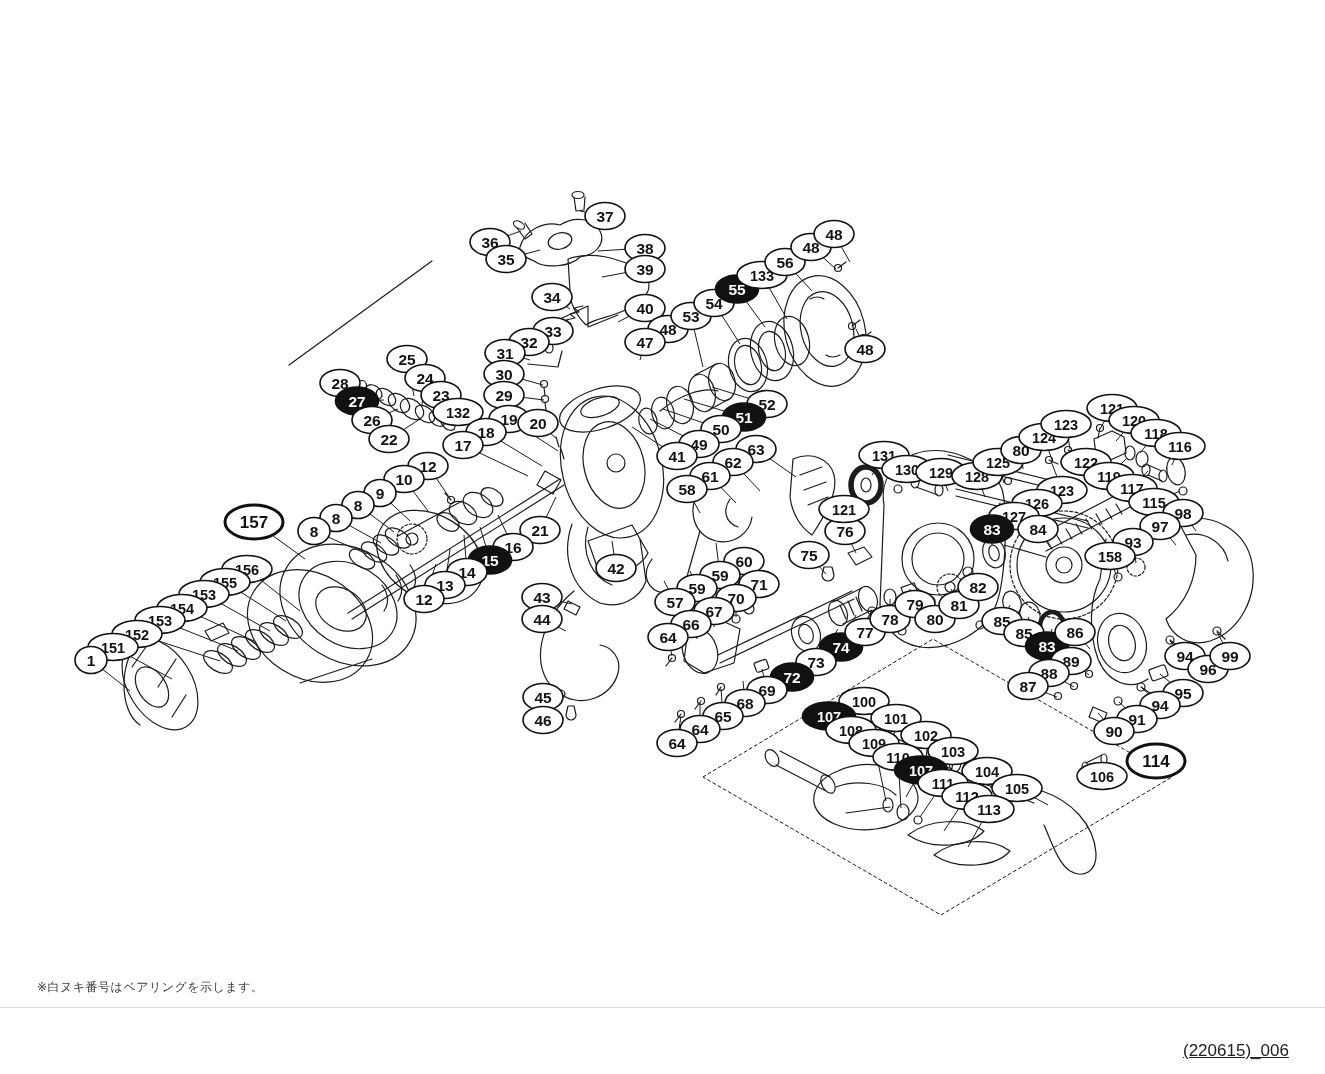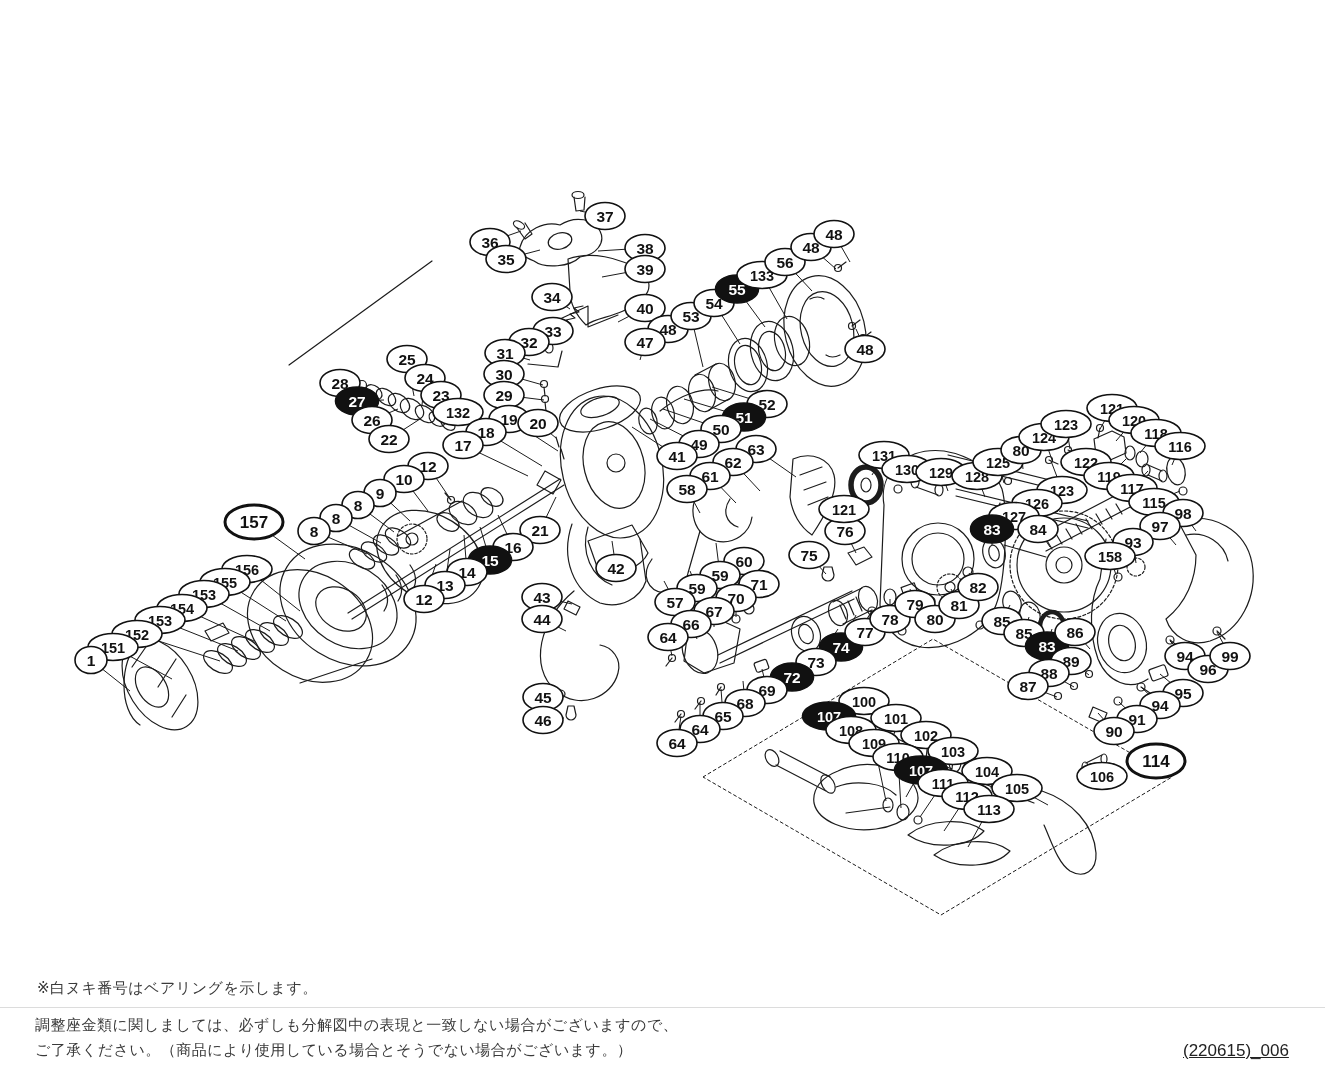--- a/index.html
+++ b/index.html
@@ -3,21 +3,21 @@
 <meta charset="utf-8">
 <style>
   html,body{margin:0;padding:0;background:#fff;}
   .page{position:relative;width:1325px;height:1074px;background:#fff;overflow:hidden;
         font-family:"Liberation Sans","DejaVu Sans",sans-serif;margin-top:19px;}
   svg{position:absolute;left:0;top:0;}
   .sketch{stroke:#1c1c1c;fill:none;stroke-width:1.2;stroke-linecap:round;stroke-linejoin:round;}
   #leader-layer line{stroke:#1c1c1c;stroke-width:1;}
   #callout-layer text{font-family:"Liberation Sans","DejaVu Sans",sans-serif;font-weight:bold;
         text-anchor:middle;}
-  .note{position:absolute;color:#3a3a3a;font-size:15px;letter-spacing:0.5px;white-space:nowrap;text-align:right;}
+  .note{position:absolute;color:#3a3a3a;font-size:12px;letter-spacing:0.5px;white-space:nowrap;text-align:right;}
   .rule{position:absolute;left:0;width:1325px;height:1px;background:#dcdcdc;}
   .docnum{position:absolute;color:#222;font-size:17px;white-space:nowrap;text-decoration:underline;}
 </style>
 </head>
 <body>
 
 <div class="page">
 
   <svg width="1325" height="1074" viewBox="0 0 1325 1074">
 
@@ -1015,16 +1015,14 @@
         </g>
         <g>
           <ellipse cx="1156" cy="742" rx="29" ry="17" fill="#ffffff" stroke="#111" stroke-width="3"></ellipse>
           <text x="1156" y="747.5" fill="#111" font-size="17">114</text>
         </g>
       </g>
   </svg>
 
   <div class="note" style="left:37px;top:960px;">※白ヌキ番号はベアリングを示します。</div>
   <div class="rule" style="top:988px;"></div>
-  <div class="note" style="left:35px;top:997px;">調整座金類に関しましては、必ずしも分解図中の表現と一致しない場合がございますので、</div>
-  <div class="note" style="left:35px;top:1022px;">ご了承ください。（商品により使用している場合とそうでない場合がございます。）</div>
   <div class="docnum" style="left:1183px;top:1022px;">(220615)_006</div>
 </div>
 
 </body></html>

